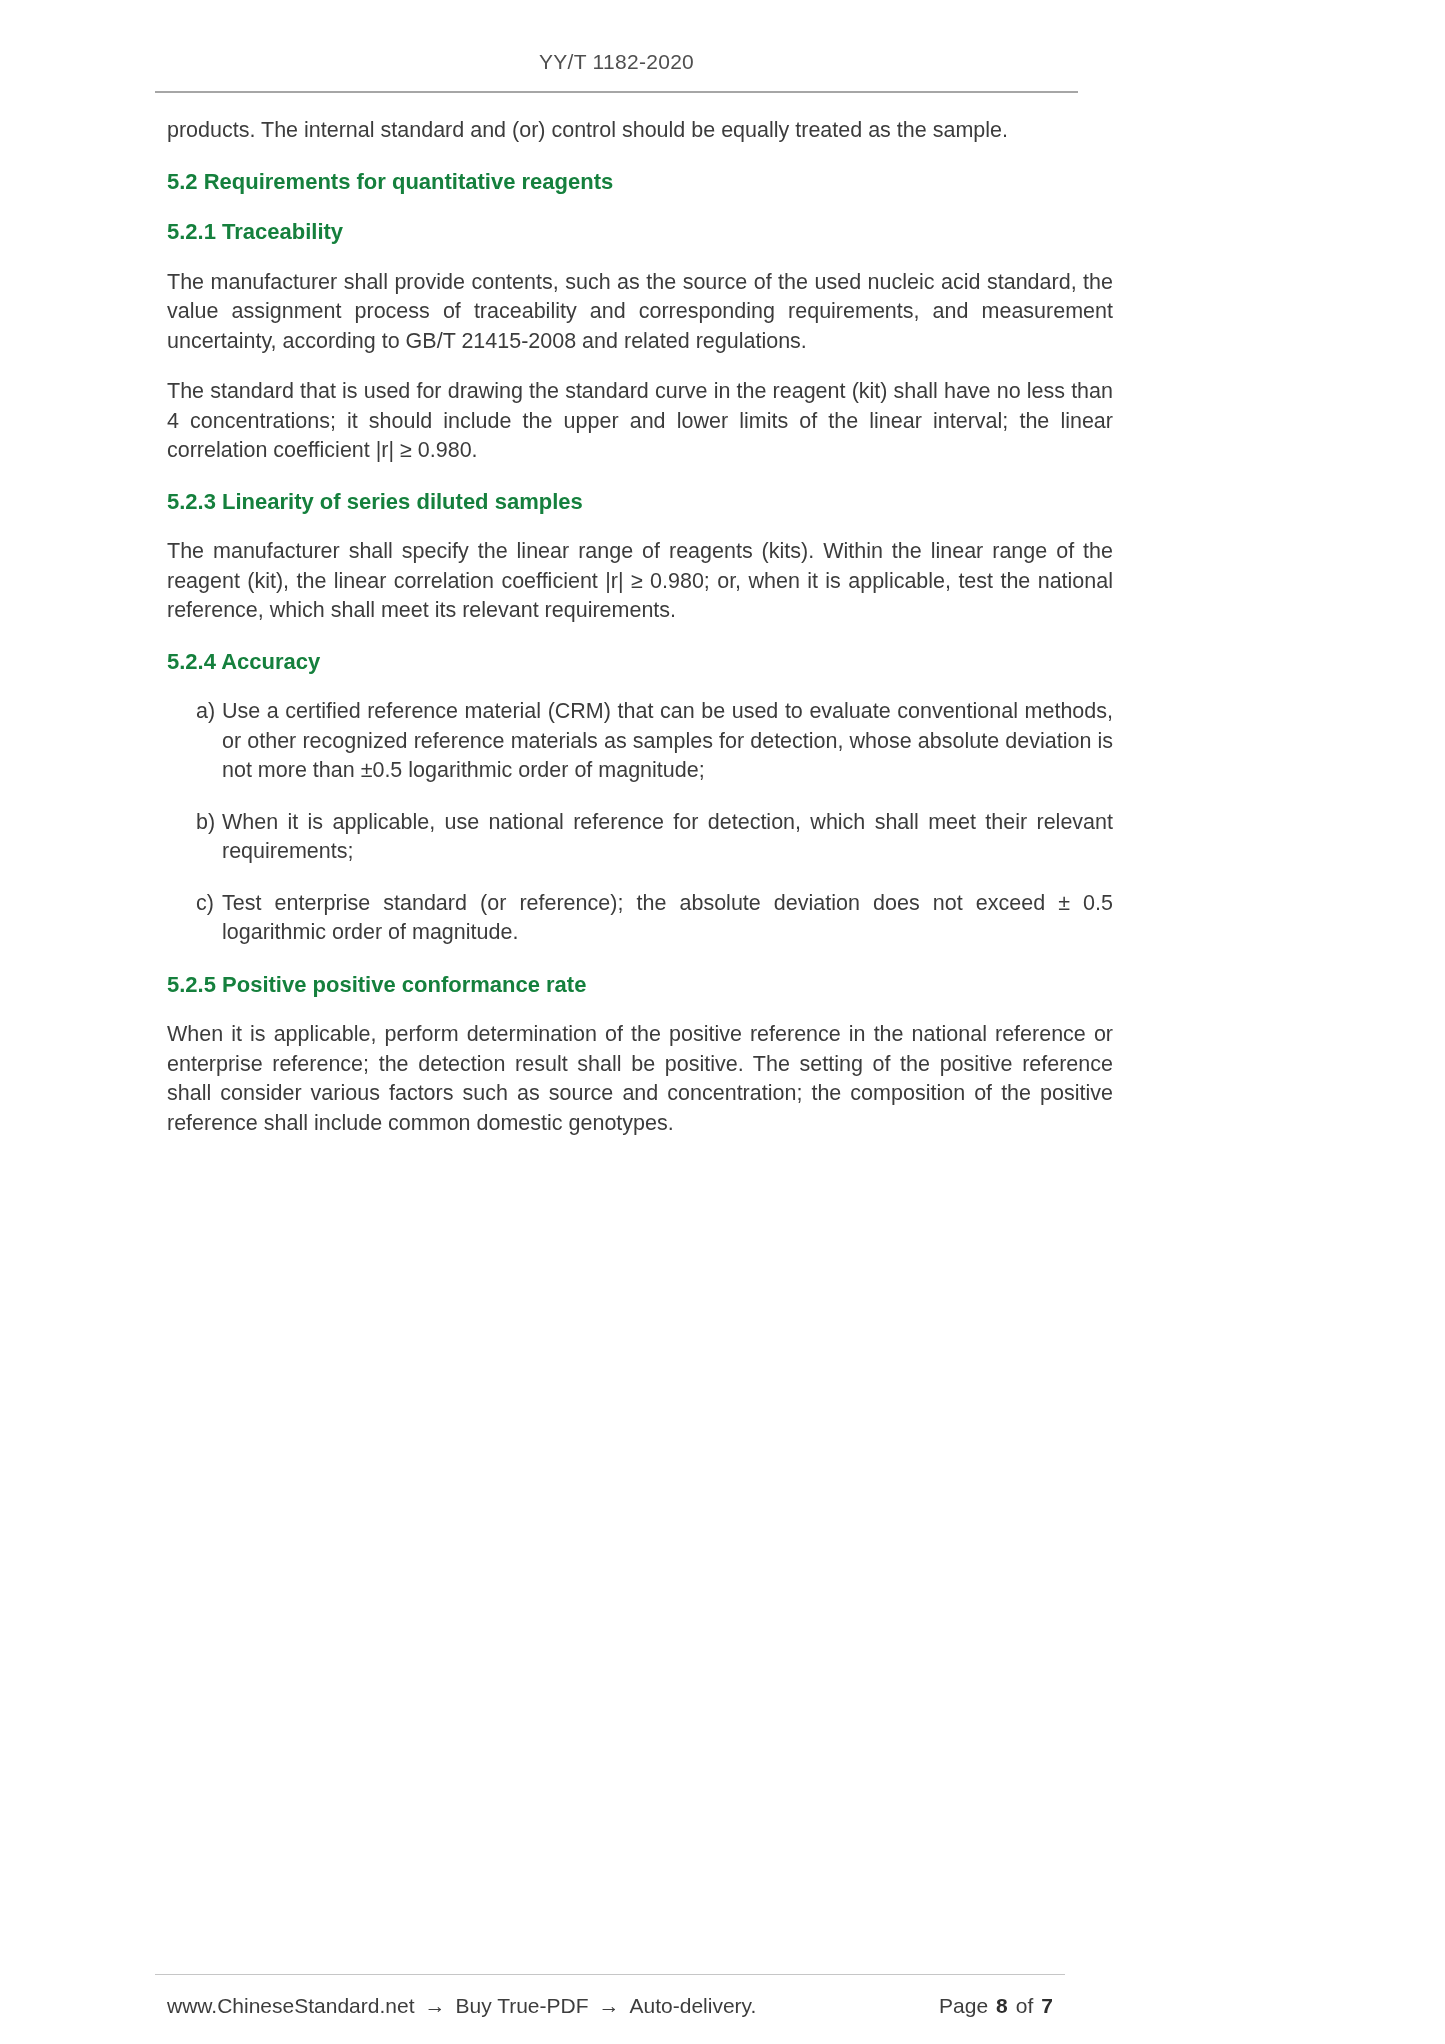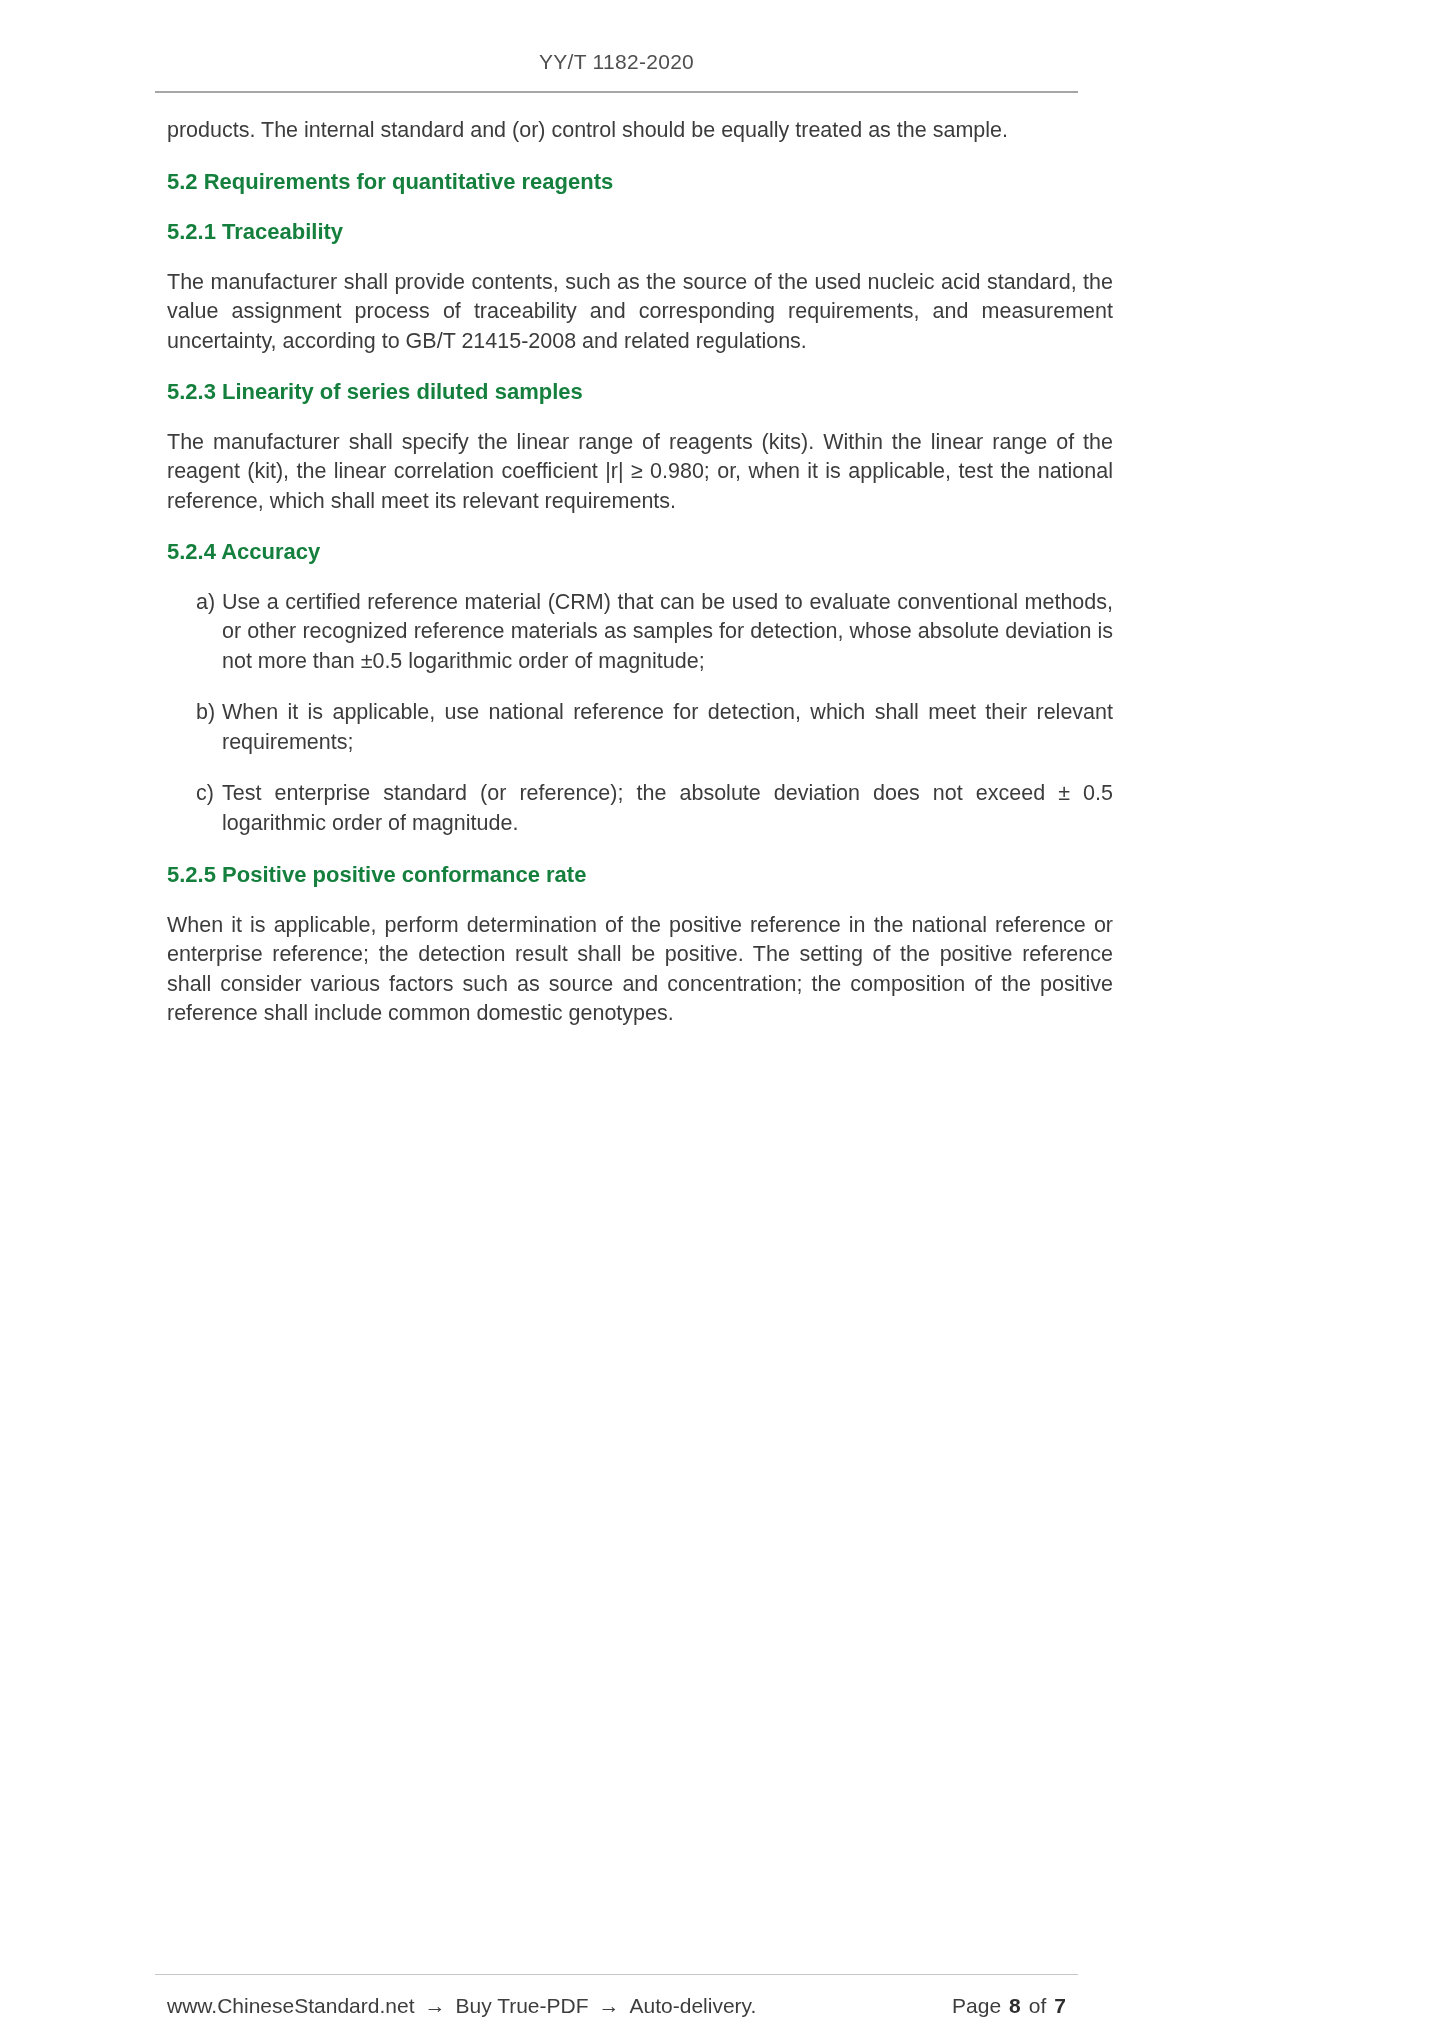--- a/index.html
+++ b/index.html
@@ -53,21 +53,21 @@
     text-align: justify;
   }
   .list-item .marker {
     position: absolute;
     left: 29px;
     top: 0;
   }
   .page-footer {
     position: absolute;
     left: 155px;
-    right: 155px;
+    right: 168px;
     bottom: 0;
     border-top: 1px solid #c6c6c6;
     padding: 19px 12px 26px 12px;
     display: flex;
     justify-content: space-between;
     align-items: baseline;
     font-size: 21px;
     color: #3d3d3d;
   }
   .footer-left {
@@ -104,20 +104,21 @@
 
   <div class="content">
 
     <p class="para">products. The internal standard and (or) control should be equally treated as the sample.</p>
 
     <p class="heading">5.2 Requirements for quantitative reagents</p>
 
     <p class="heading">5.2.1 Traceability</p>
     <p class="para">The manufacturer shall provide contents, such as the source of the used nucleic acid standard, the value assignment process of traceability and corresponding requirements, and measurement uncertainty, according to GB/T 21415-2008 and related regulations.</p>
 
+    <p class="para">The standard that is used for drawing the standard curve in the reagent (kit) shall have no less than 4 concentrations; it should include the upper and lower limits of the linear interval; the linear correlation coefficient |r| ≥ 0.980.</p>
 
     <p class="heading">5.2.3 Linearity of series diluted samples</p>
     <p class="para">The manufacturer shall specify the linear range of reagents (kits). Within the linear range of the reagent (kit), the linear correlation coefficient |r| ≥ 0.980; or, when it is applicable, test the national reference, which shall meet its relevant requirements.</p>
 
     <p class="heading">5.2.4 Accuracy</p>
 
     <div class="list-item">
       <span class="marker">a)</span>
       <span>Use a certified reference material (CRM) that can be used to evaluate conventional methods, or other recognized reference materials as samples for detection, whose absolute deviation is not more than ±0.5 logarithmic order of magnitude;</span>
     </div>

